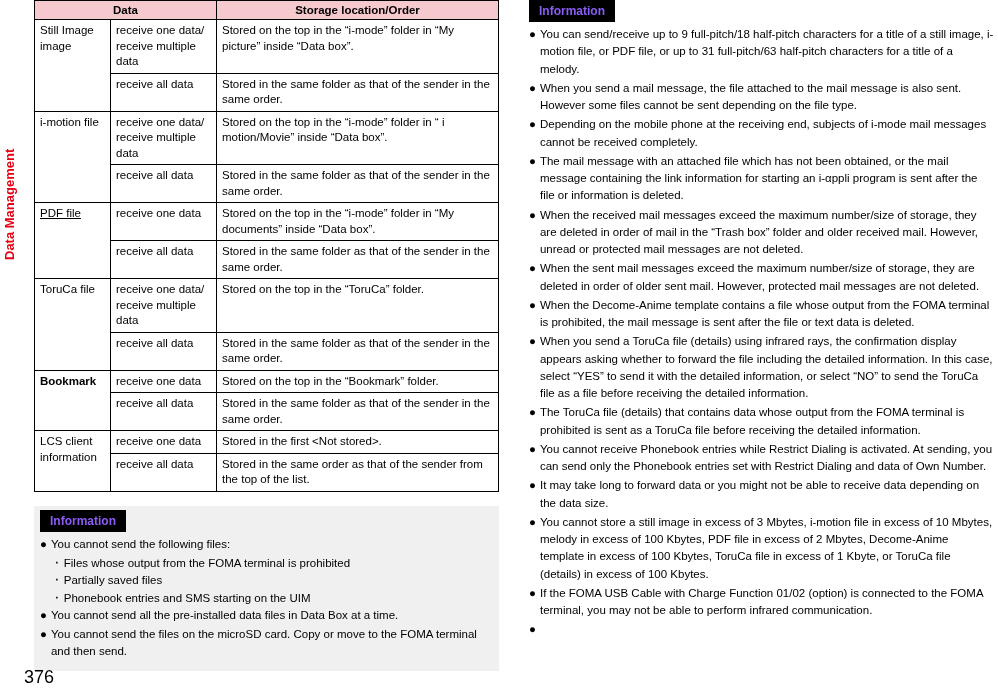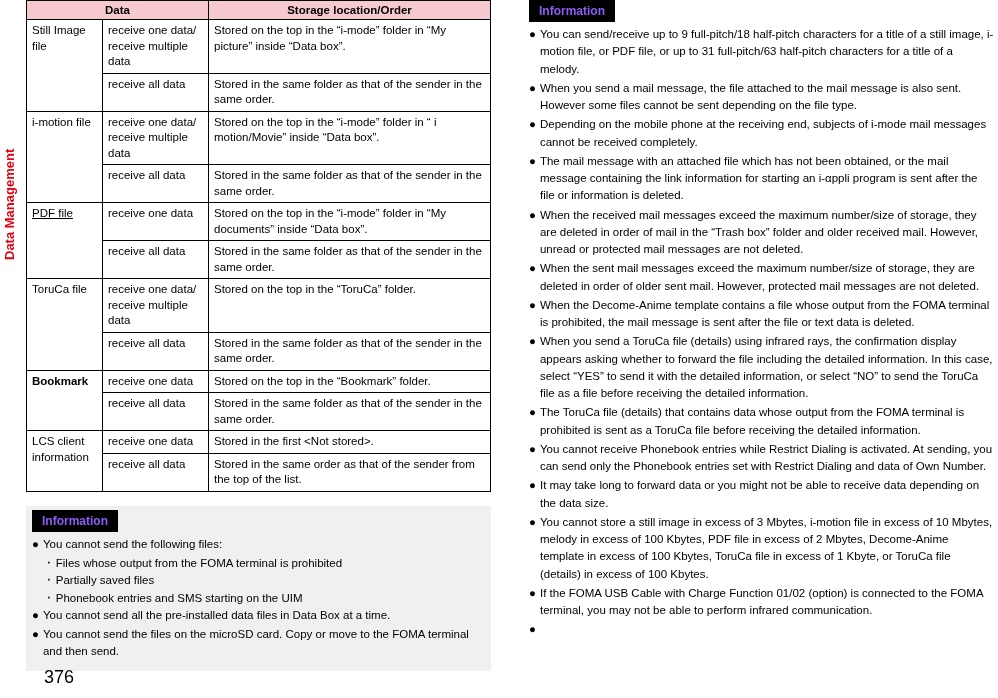--- a/index.html
+++ b/index.html
@@ -24,22 +24,22 @@
     top: 260px;
     transform: rotate(-90deg);
     transform-origin: left top;
     color: #e60012;
     font-weight: bold;
     font-size: 13px;
     white-space: nowrap;
   }
   .columns {
     display: flex;
-    gap: 38px;
-    margin-left: 26px;
+    gap: 30px;
+    margin-left: 34px;
     width: 100%;
   }
   .col {
     width: 465px;
   }
   table.data-tbl {
     border-collapse: collapse;
     width: 100%;
     font-size: 11.5px;
   }
@@ -80,21 +80,21 @@
   .sub {
     margin-left: 14px;
     display:flex;
   }
   .sub .dot{margin-right:4px;}
   .col2 {
     line-height: 1.5;
   }
   .page-num {
     position: absolute;
-    left: 44px;
+    left: 24px;
     bottom: 10px;
     font-size: 18px;
   }
 </style>
 </head>
 <body>
 
 <div class="side-tab">Data Management</div>
 
 <div class="page">
@@ -103,21 +103,21 @@
     <div class="col">
       <table class="data-tbl">
         <thead>
           <tr>
             <th colspan="2">Data</th>
             <th>Storage location/Order</th>
           </tr>
         </thead>
         <tbody id="tbody">
             <tr>
-              <td rowspan="2" style="width: 65px;">Still Image file</td>
+              <td rowspan="2" style="width: 65px;">Still Image image</td>
               <td style="width: 95px; white-space: pre-line;">receive one data/
 receive multiple data</td>
               <td>Stored on the top in the “i-mode” folder in “My picture” inside “Data box”.</td>
             </tr>
             <tr>
               <td style="width: 95px; white-space: pre-line;">receive all data</td>
               <td>Stored in the same folder as that of the sender in the same order.</td>
             </tr>
             <tr>
               <td rowspan="2" style="width: 65px;">i-motion file</td>

